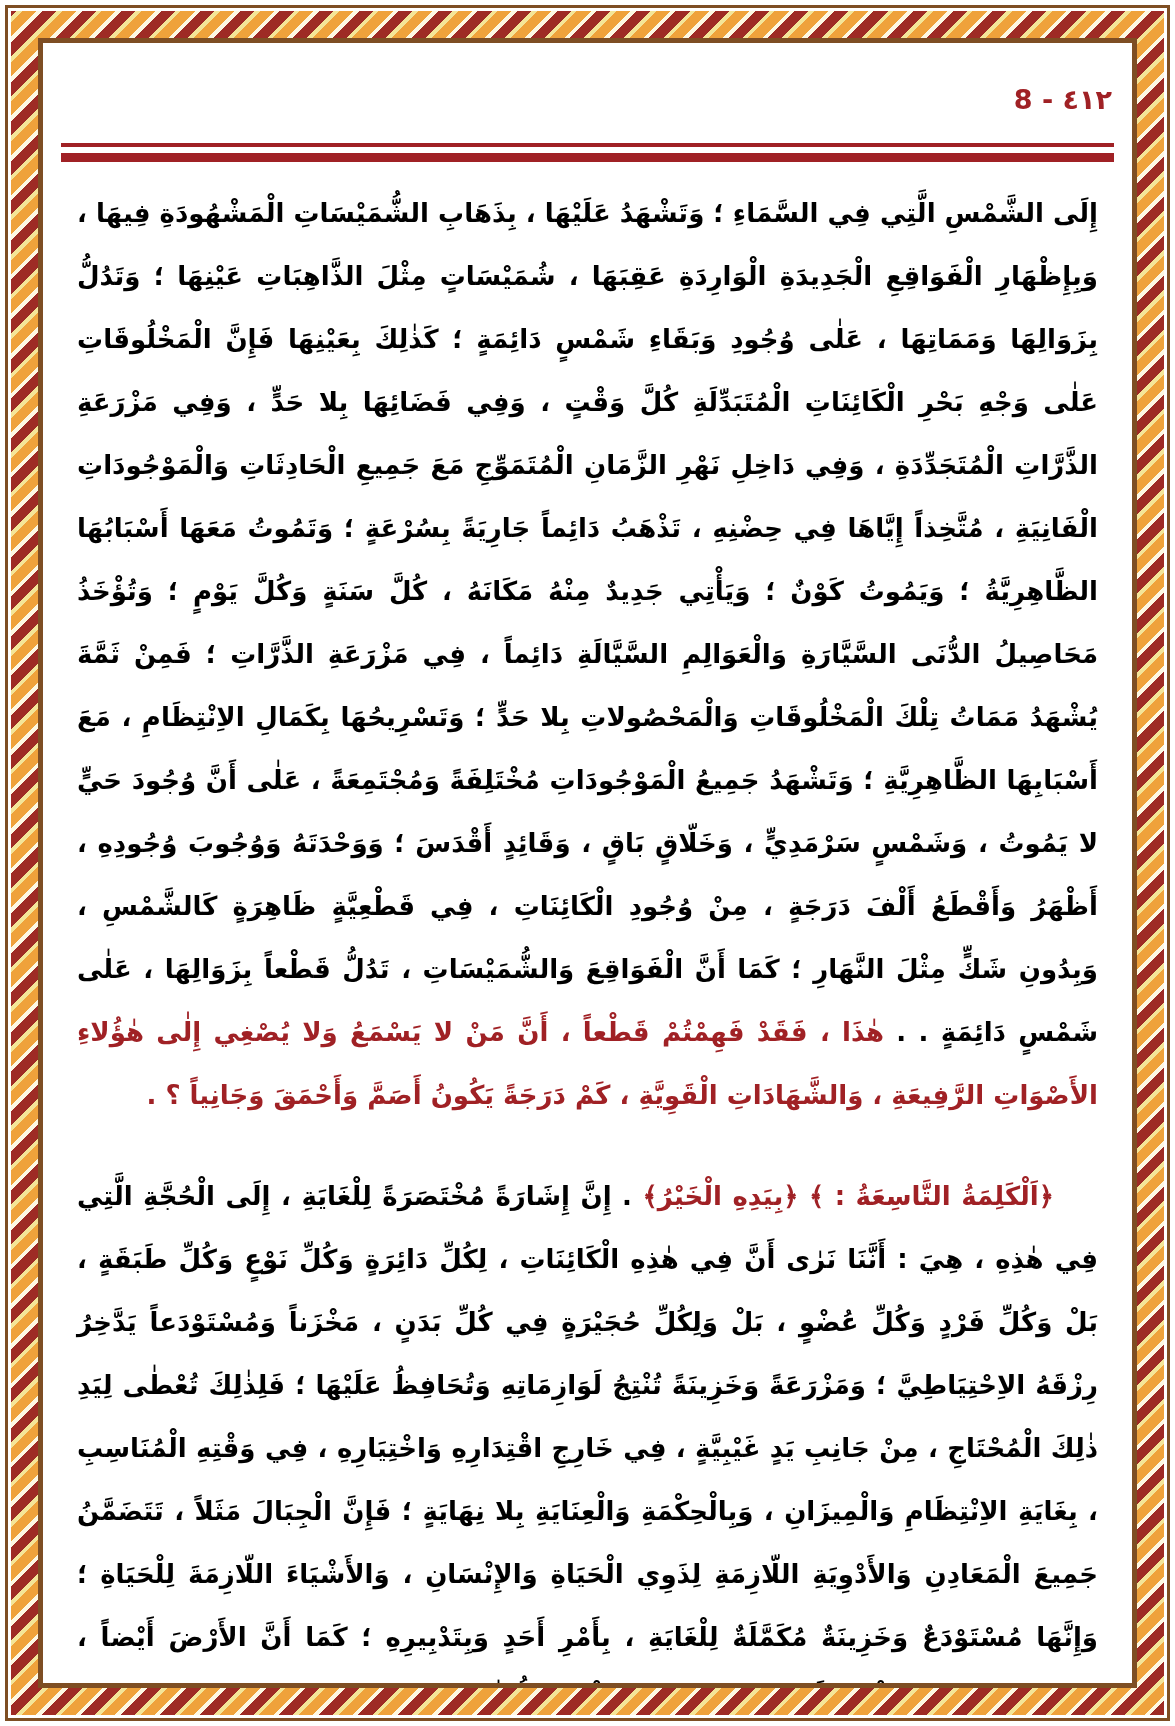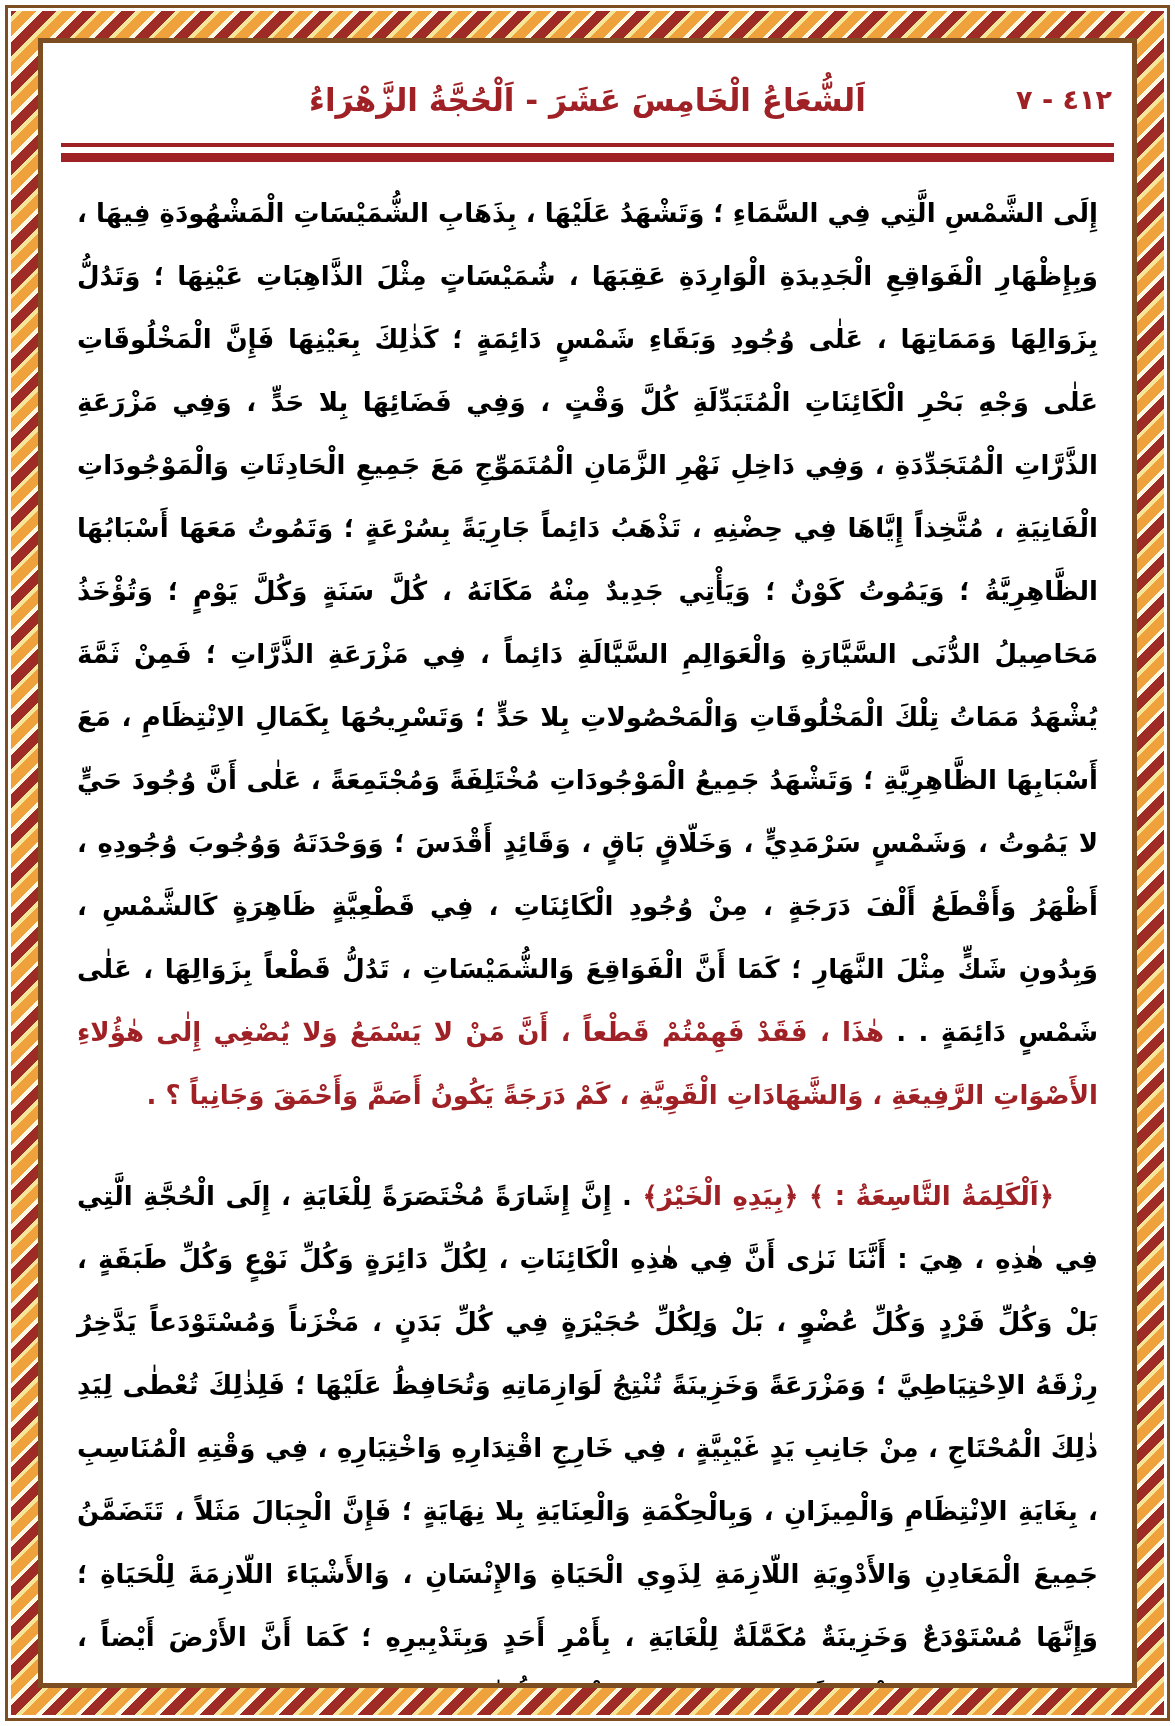--- a/index.html
+++ b/index.html
@@ -107,22 +107,21 @@
 </style>
 </head>
 <body>
 
 <div class="page">
   <div class="frame-outer">
     <div class="chain-band">
       <div class="content">
 
         <div class="header">
-          <div class="page-number">٤١٢ - ٧</div>
-          <h1 class="page-title">اَلشُّعَاعُ الْخَامِسَ عَشَرَ - اَلْحُجَّةُ الزَّهْرَاءُ</h1>
+          <div class="page-number">٤١٢ - 8</div>
         </div>
 
         <div class="header-rule"></div>
 
         <div class="body-text">
             <p class="para"><span class="seg-black">إِلَى الشَّمْسِ الَّتِي فِي السَّمَاءِ ؛ وَتَشْهَدُ عَلَيْهَا ، بِذَهَابِ الشُّمَيْسَاتِ الْمَشْهُودَةِ فِيهَا ، وَبِإِظْهَارِ الْفَوَاقِعِ الْجَدِيدَةِ الْوَارِدَةِ عَقِبَهَا ، شُمَيْسَاتٍ مِثْلَ الذَّاهِبَاتِ عَيْنِهَا ؛ وَتَدُلُّ بِزَوَالِهَا وَمَمَاتِهَا ، عَلٰى وُجُودِ وَبَقَاءِ شَمْسٍ دَائِمَةٍ ؛ كَذٰلِكَ بِعَيْنِهَا فَإِنَّ الْمَخْلُوقَاتِ عَلٰى وَجْهِ بَحْرِ الْكَائِنَاتِ الْمُتَبَدِّلَةِ كُلَّ وَقْتٍ ، وَفِي فَضَائِهَا بِلا حَدٍّ ، وَفِي مَزْرَعَةِ الذَّرَّاتِ الْمُتَجَدِّدَةِ ، وَفِي دَاخِلِ نَهْرِ الزَّمَانِ الْمُتَمَوِّجِ مَعَ جَمِيعِ الْحَادِثَاتِ وَالْمَوْجُودَاتِ الْفَانِيَةِ ، مُتَّخِذاً إِيَّاهَا فِي حِضْنِهِ ، تَذْهَبُ دَائِماً جَارِيَةً بِسُرْعَةٍ ؛ وَتَمُوتُ مَعَهَا أَسْبَابُهَا الظَّاهِرِيَّةُ ؛ وَيَمُوتُ كَوْنٌ ؛ وَيَأْتِي جَدِيدٌ مِنْهُ مَكَانَهُ ، كُلَّ سَنَةٍ وَكُلَّ يَوْمٍ ؛ وَتُؤْخَذُ مَحَاصِيلُ الدُّنَى السَّيَّارَةِ وَالْعَوَالِمِ السَّيَّالَةِ دَائِماً ، فِي مَزْرَعَةِ الذَّرَّاتِ ؛ فَمِنْ ثَمَّةَ يُشْهَدُ مَمَاتُ تِلْكَ الْمَخْلُوقَاتِ وَالْمَحْصُولاتِ بِلا حَدٍّ ؛ وَتَسْرِيحُهَا بِكَمَالِ الاِنْتِظَامِ ، مَعَ أَسْبَابِهَا الظَّاهِرِيَّةِ ؛ وَتَشْهَدُ جَمِيعُ الْمَوْجُودَاتِ مُخْتَلِفَةً وَمُجْتَمِعَةً ، عَلٰى أَنَّ وُجُودَ حَيٍّ لا يَمُوتُ ، وَشَمْسٍ سَرْمَدِيٍّ ، وَخَلّاقٍ بَاقٍ ، وَقَائِدٍ أَقْدَسَ ؛ وَوَحْدَتَهُ وَوُجُوبَ وُجُودِهِ ، أَظْهَرُ وَأَقْطَعُ أَلْفَ دَرَجَةٍ ، مِنْ وُجُودِ الْكَائِنَاتِ ، فِي قَطْعِيَّةٍ ظَاهِرَةٍ كَالشَّمْسِ ، وَبِدُونِ شَكٍّ مِثْلَ النَّهَارِ ؛ كَمَا أَنَّ الْفَوَاقِعَ وَالشُّمَيْسَاتِ ، تَدُلُّ قَطْعاً بِزَوَالِهَا ، عَلٰى شَمْسٍ دَائِمَةٍ . . </span><span class="seg-red">هٰذَا ، فَقَدْ فَهِمْتُمْ قَطْعاً ، أَنَّ مَنْ لا يَسْمَعُ وَلا يُصْغِي إِلٰى هٰؤُلاءِ الأَصْوَاتِ الرَّفِيعَةِ ، وَالشَّهَادَاتِ الْقَوِيَّةِ ، كَمْ دَرَجَةً يَكُونُ أَصَمَّ وَأَحْمَقَ وَجَانِياً ؟ .</span></p>
             <p class="para indent"><span class="seg-red">﴿اَلْكَلِمَةُ التَّاسِعَةُ : ﴾ ﴿بِيَدِهِ الْخَيْرُ﴾</span><span class="seg-black"> . إِنَّ إِشَارَةً مُخْتَصَرَةً لِلْغَايَةِ ، إِلَى الْحُجَّةِ الَّتِي فِي هٰذِهِ ، هِيَ : أَنَّنَا نَرٰى أَنَّ فِي هٰذِهِ الْكَائِنَاتِ ، لِكُلِّ دَائِرَةٍ وَكُلِّ نَوْعٍ وَكُلِّ طَبَقَةٍ ، بَلْ وَكُلِّ فَرْدٍ وَكُلِّ عُضْوٍ ، بَلْ وَلِكُلِّ حُجَيْرَةٍ فِي كُلِّ بَدَنٍ ، مَخْزَناً وَمُسْتَوْدَعاً يَدَّخِرُ رِزْقَهُ الاِحْتِيَاطِيَّ ؛ وَمَزْرَعَةً وَخَزِينَةً تُنْتِجُ لَوَازِمَاتِهِ وَتُحَافِظُ عَلَيْهَا ؛ فَلِذٰلِكَ تُعْطٰى لِيَدِ ذٰلِكَ الْمُحْتَاجِ ، مِنْ جَانِبِ يَدٍ غَيْبِيَّةٍ ، فِي خَارِجِ اقْتِدَارِهِ وَاخْتِيَارِهِ ، فِي وَقْتِهِ الْمُنَاسِبِ ، بِغَايَةِ الاِنْتِظَامِ وَالْمِيزَانِ ، وَبِالْحِكْمَةِ وَالْعِنَايَةِ بِلا نِهَايَةٍ ؛ فَإِنَّ الْجِبَالَ مَثَلاً ، تَتَضَمَّنُ جَمِيعَ الْمَعَادِنِ وَالأَدْوِيَةِ اللّازِمَةِ لِذَوِي الْحَيَاةِ وَالإِنْسَانِ ، وَالأَشْيَاءَ اللّازِمَةَ لِلْحَيَاةِ ؛ وَإِنَّهَا مُسْتَوْدَعٌ وَخَزِينَةٌ مُكَمَّلَةٌ لِلْغَايَةِ ، بِأَمْرِ أَحَدٍ وَبِتَدْبِيرِهِ ؛ كَمَا أَنَّ الأَرْضَ أَيْضاً ، مَزْرَعَةٌ وَبَيْدَرٌ وَمَطْبَخٌ لِأَرْزَاقِ جَمِيعِ ذَوِي الْحَيَاةِ أُولٰئِكَ ، بِقُوَّةِ رَزَّاقٍ حَكِيمٍ ،</span></p>
           </div>
 
       </div>

